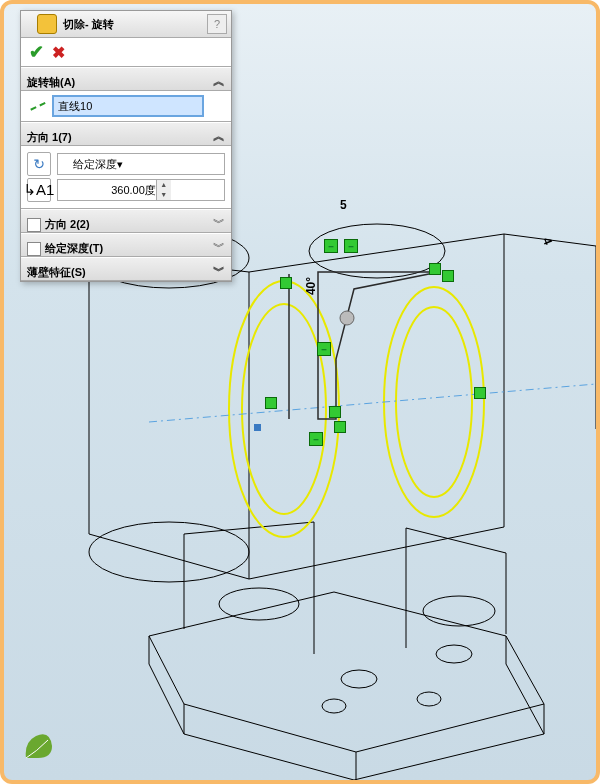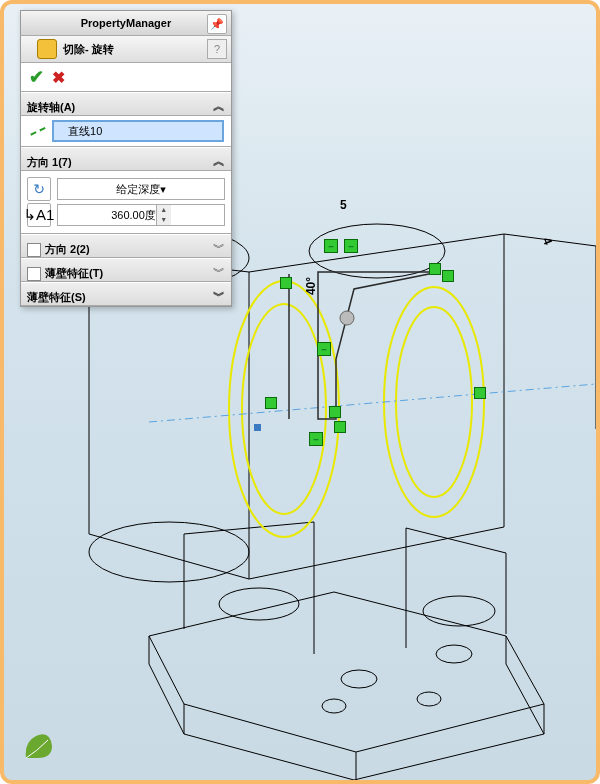--- a/index.html
+++ b/index.html
@@ -13,24 +13,24 @@
 .ficon{width:18px;height:18px;background:#f3c23a;border:1px solid #a77d00;border-radius:3px;margin-right:6px}
 .help{position:absolute;right:4px;top:3px;width:18px;height:18px;background:#eee;border:1px solid #aaa;text-align:center;line-height:18px;color:#888}
 .oc{height:24px;display:flex;align-items:center;gap:8px;padding:2px 8px;background:#fff;border-bottom:1px solid #aaa}
 .ok{color:#2a9c2a;font-size:18px;font-weight:bold}
 .no{color:#c22;font-size:16px;font-weight:bold}
 .sh{height:22px;background:linear-gradient(#efefef,#dcdcdc);border-top:1px solid #fff;border-bottom:1px solid #aaa;display:flex;align-items:flex-end;justify-content:space-between;padding:0 6px;font-weight:bold}
 .chev{color:#555;font-size:12px}
 .sbody{background:#fff;padding:4px 6px;border-bottom:1px solid #aaa}
 .axisIcon{display:inline-block;width:18px;height:18px;vertical-align:middle;margin-right:4px}
 .axisIcon::before{content:"";display:block;width:16px;height:2px;border-top:2px dashed #2a9c2a;transform:rotate(-25deg) translateY(8px)}
-.axisInput{display:inline-block;width:140px;height:18px;border:2px solid #6aa5e0;background:#cfe5ff;padding:0 14px;line-height:18px}
+.axisInput{display:inline-block;width:140px;height:18px;border:2px solid #6aa5e0;background:#cfe5ff;padding:0 4px;line-height:18px}
 .row{display:flex;align-items:center;height:24px;margin:2px 0}
 .endIcon{width:22px;height:22px;border:1px solid #aaa;background:#fff;display:flex;align-items:center;justify-content:center;margin-right:6px;border-radius:2px;color:#3a7ac2;font-size:14px}
-.sel{flex:1;height:20px;border:1px solid #aaa;background:#fff;padding:0 8px;display:flex;align-items:center;justify-content:center}
+.sel{flex:1;height:20px;border:1px solid #aaa;background:#fff;padding:0 15px;display:flex;align-items:center;justify-content:flex-start}
 .spn{flex:1;height:20px;border:1px solid #aaa;background:#fff;padding:0 4px;display:flex;align-items:center;justify-content:center}
 .spnbtn{width:14px;height:20px;background:#eee;border-left:1px solid #aaa;display:flex;flex-direction:column}
 .spnbtn div{flex:1;text-align:center;font-size:7px;line-height:10px;color:#555}
 .cbrow{height:22px;background:linear-gradient(#efefef,#dcdcdc);border-top:1px solid #fff;border-bottom:1px solid #aaa;display:flex;align-items:flex-end;justify-content:space-between;padding:0 6px}
 .cb{width:12px;height:12px;border:1px solid #888;background:#fff;margin-right:4px}
 .dim{position:absolute;font-size:12px;font-weight:bold;color:#000}
 .sk{position:absolute;width:10px;height:10px;background:#33c933;border:1px solid #0a6b0a}
 .skc{position:absolute;width:12px;height:12px;background:#33c933;border:1px solid #0a6b0a;display:flex;align-items:center;justify-content:center;color:#062;font-size:9px;font-weight:bold}
 </style>
 </head>
@@ -84,24 +84,20 @@
 <div class="sk" style="left:261px;top:393px"></div>
 <div class="sk" style="left:325px;top:402px"></div>
 <div class="sk" style="left:330px;top:417px"></div>
 <div class="skc" style="left:305px;top:428px">⎯</div>
 <div class="sk" style="left:470px;top:383px"></div>
 <div class="dim" style="left:336px;top:194px">5</div>
 <div class="dim" style="left:540px;top:230px;transform:rotate(68deg)">4</div>
 <div class="dim" style="left:298px;top:275px;transform:rotate(-90deg)">40°</div>
 
 <div class="panel">
-  <div class="hdr">
-    <span>PropertyManager</span>
-    <div class="pin">📌</div>
-  </div>
   <div class="frow">
     <div class="ficon"></div>
     <b>切除- 旋转</b>
     <div class="help">?</div>
   </div>
   <div class="oc">
     <span class="ok">✔</span>
     <span class="no">✖</span>
   </div>
   <div class="sh">
@@ -138,21 +134,21 @@
   <div class="cbrow">
     <span style="display:flex;align-items:center">
           <span class="cb"></span>
           <b>方向 2(2)</b>
         </span>
     <span class="chev">︾</span>
   </div>
   <div class="cbrow">
     <span style="display:flex;align-items:center">
           <span class="cb"></span>
-          <b>薄壁特征(T)</b>
+          <b>给定深度(T)</b>
         </span>
     <span class="chev">︾</span>
   </div>
   <div class="sh">
     <span>薄壁特征(S)</span>
     <span class="chev">︾</span>
   </div>
 </div>
 
 <svg class="leaf" viewBox="0 0 30 28">

